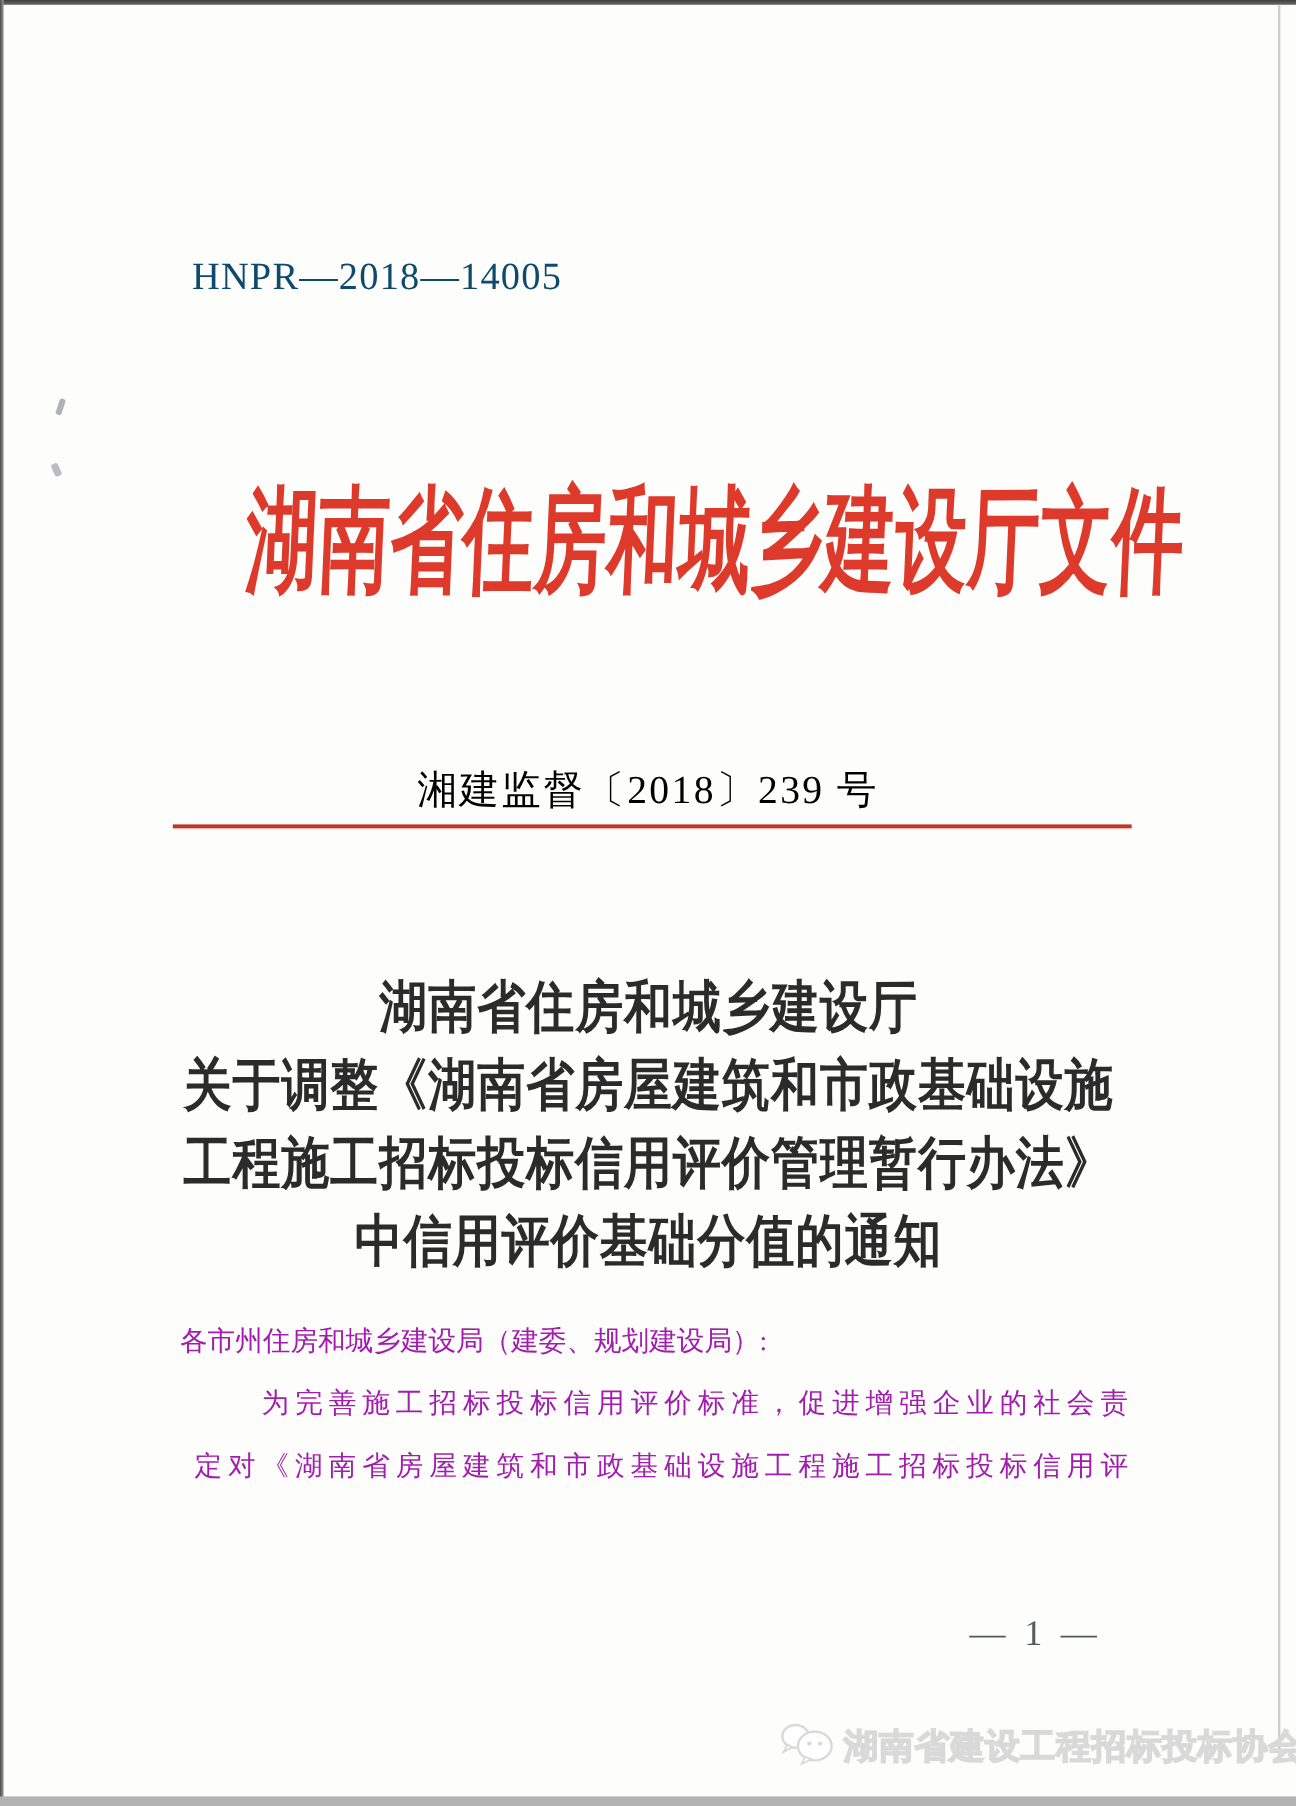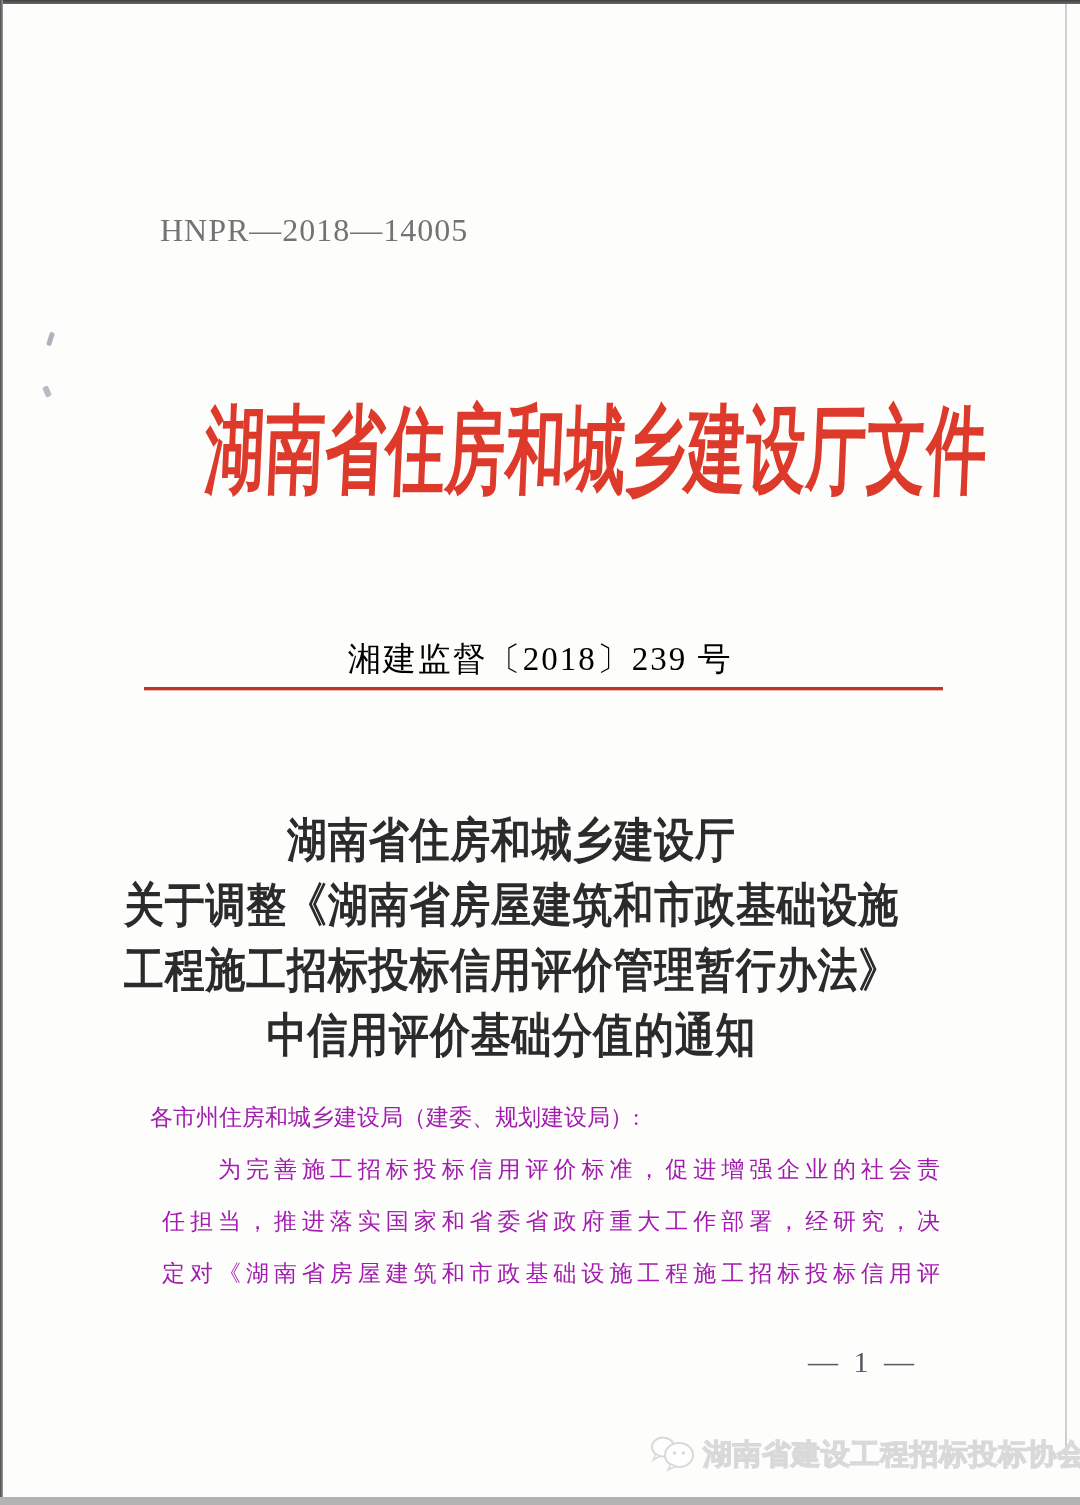--- a/index.html
+++ b/index.html
@@ -21,21 +21,21 @@
   .edge.left   { left: 0; top: 0; width: 3px; height: 1505px;
                  background: linear-gradient(90deg, #4c4c4c, #9a9a9a); }
   .edge.right  { left: 1065px; top: 4px; width: 2px; height: 1460px;
                  background: #cfcfcf; }
   .edge.bottom { left: 0; top: 1497px; width: 1080px; height: 8px;
                  background: #b3b3b3; }
 
   .ref-number {
     position: absolute; left: 160px; top: 210px;
     font-size: 32px; line-height: 40px;
-    color: #737373; letter-spacing: 1px; font-family: Liberation Serif, serif;
+    color: #0c4a6e; letter-spacing: 1px; font-family: Liberation Serif, serif;
   }
   .letterhead {
     position: absolute; left: 0; top: 396px; width: 1080px;
     text-align: center;
     font-size: 96px; line-height: 110px; font-weight: bold;
     color: var(--letterhead-red, #de3a2b);
     transform: scaleX(0.62) skewX(-4deg);
     transform-origin: 50% 50%;
     white-space: nowrap;
     letter-spacing: 1px;
@@ -47,21 +47,21 @@
     color: #000000; letter-spacing: 2px;
   }
   .red-rule {
     position: absolute; left: 144px; top: 687px;
     width: 799px; height: 3px;
     background: var(--rule-red, #bd3627);
     box-shadow: 0 1px 0 rgba(189,54,39,.35);
   }
   .title-block {
     position: absolute; left: 0; top: 808px; width: 1023px;
-    text-align: center; color: #2b2b2b;
+    text-align: center; color: #2b2b2b; padding-left: 29px;
   }
   .title-line {
     display: block; height: 65px; line-height: 65px;
     font-size: 47px; font-weight: bold;
     transform: scaleX(0.85);
     transform-origin: 50% 50%;
     white-space: nowrap;
     letter-spacing: 1px;
   }
   .body-block {
@@ -125,21 +125,20 @@
   <div class="title-block">
     <span class="title-line">湖南省住房和城乡建设厅</span>
     <span class="title-line">关于调整《湖南省房屋建筑和市政基础设施</span>
     <span class="title-line">工程施工招标投标信用评价管理暂行办法》</span>
     <span class="title-line">中信用评价基础分值的通知</span>
   </div>
 
   <div class="body-block">
     <span class="body-line">各市州住房和城乡建设局（建委、规划建设局）:</span>
     <span class="body-line just indent">为完善施工招标投标信用评价标准，促进增强企业的社会责</span>
-    <span class="body-line just">任担当，推进落实国家和省委省政府重大工作部署，经研究，决</span>
     <span class="body-line just">定对《湖南省房屋建筑和市政基础设施工程施工招标投标信用评</span>
   </div>
 
   <div class="page-number">— 1 —</div>
 
   <div class="footer">
     <span>
       <svg width="46" height="38" viewBox="0 0 46 38">
         <ellipse cx="13" cy="13" rx="11" ry="9.5" fill="#ffffff" stroke="#d9d9d9" stroke-width="2"></ellipse>
         <path d="M6 20 L3 26 L10 22 Z" fill="#ffffff" stroke="#d9d9d9" stroke-width="1.5"></path>

